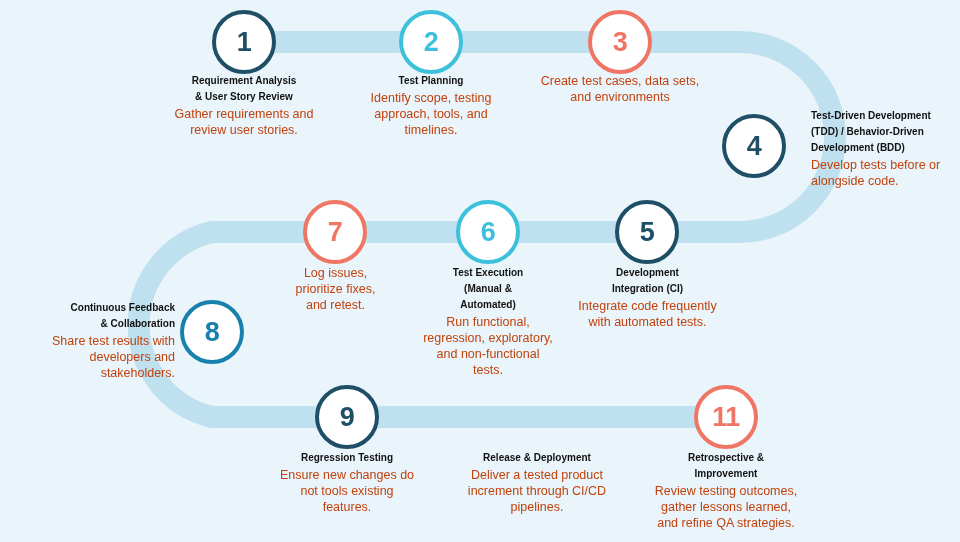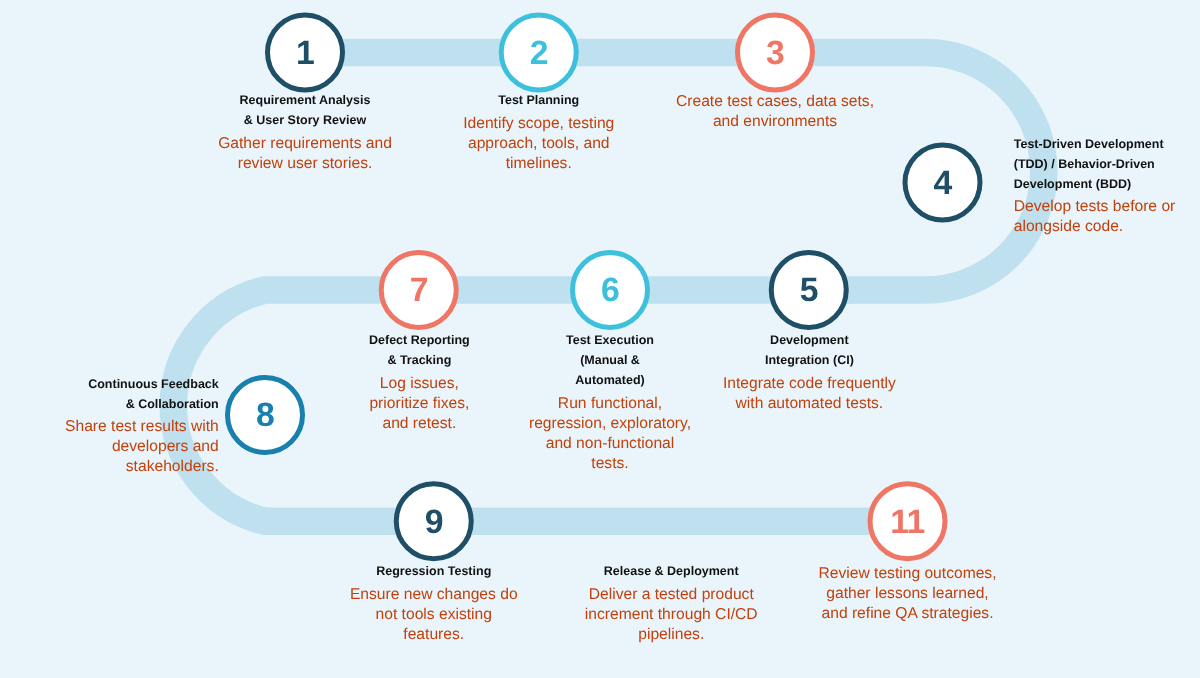--- a/index.html
+++ b/index.html
@@ -132,22 +132,20 @@
 (Manual &amp;
 Automated)</p>
     <p class="desc">Run functional,
 regression, exploratory,
 and non-functional
 tests.</p>
   </div>
 
   <div class="node coral" style="left:303px; top:200px;">7</div>
   <div class="label center" style="left:258px; top:265px; width:155px;">
-    <p class="title">Defect Reporting
-&amp; Tracking</p>
     <p class="desc">Log issues,
 prioritize fixes,
 and retest.</p>
   </div>
 
   <div class="node blue" style="left:180px; top:300px;">8</div>
   <div class="label right" style="left:5px; top:300px; width:170px;">
     <p class="title">Continuous Feedback
 &amp; Collaboration</p>
     <p class="desc">Share test results with
@@ -165,18 +163,20 @@
 
   <div class="label center" style="left:444px; top:450px; width:186px;">
     <p class="title">Release &amp; Deployment</p>
     <p class="desc">Deliver a tested product
 increment through CI/CD
 pipelines.</p>
   </div>
 
   <div class="node coral" style="left:694px; top:385px;">11</div>
   <div class="label center" style="left:633px; top:450px; width:186px;">
+    <p class="title">Retrospective &amp;
+Improvement</p>
     <p class="desc">Review testing outcomes,
 gather lessons learned,
 and refine QA strategies.</p>
   </div>
 
 </div>
 
 </body></html>

